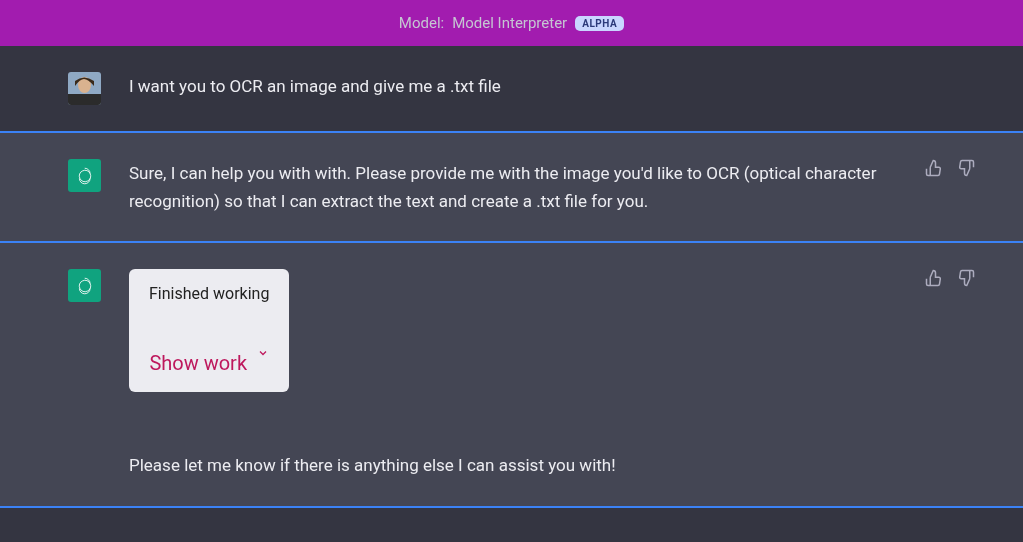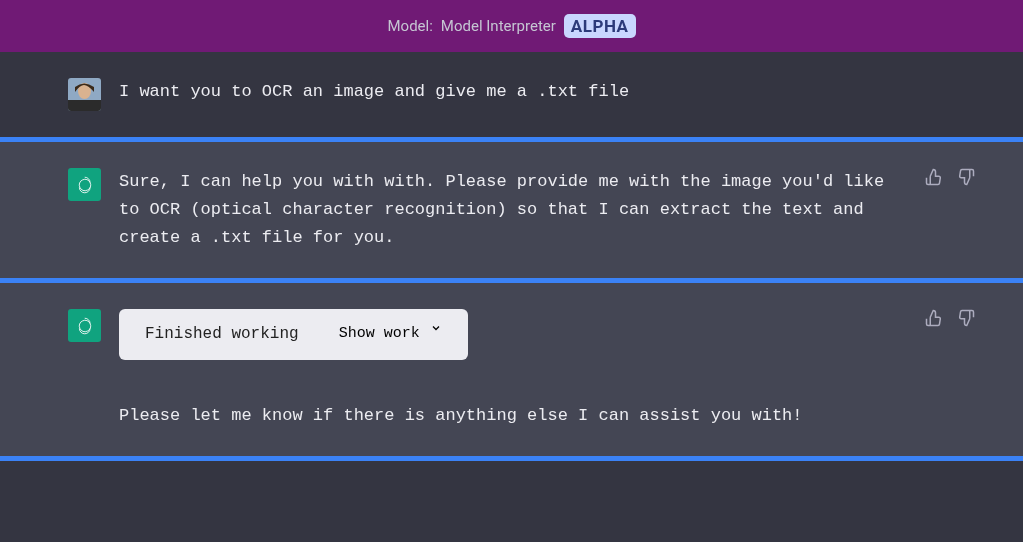--- a/index.html
+++ b/index.html
@@ -14,40 +14,39 @@
       width: 1023px;
       height: 542px;
       overflow: hidden;
     }
     .header {
       display: flex;
       justify-content: center;
       align-items: center;
       gap: 8px;
       padding: 14px 0;
-      background: #701a75;
+      background: #a21caf;
       color: #c5c5d2;
       font-size: 15px;
     }
     .alpha-badge {
       background: #c9d6ff;
       color: #2c3a7a;
-      font-size: 17px;
+      font-size: 10px;
       font-weight: 700;
       letter-spacing: 0.5px;
       padding: 2px 7px;
       border-radius: 5px;
     }
     .row {
       display: flex;
-      gap: 18px;
+      gap: 28px;
       padding: 26px 28px 26px 68px;
-      border-bottom: 5px solid #3b82f6;
+      border-bottom: 2px solid #3b82f6;
       position: relative;
-      font-family: Liberation Mono, monospace;
     }
     .row.user {
       background: #343541;
     }
     .row.assistant {
       background: #444654;
     }
     .avatar {
       width: 33px;
       height: 33px;
@@ -90,43 +89,44 @@
       width: 18px;
       height: 18px;
     }
     .work-pill {
       display: inline-flex;
       align-items: center;
       gap: 40px;
       background: #ececf1;
       color: #222;
       border-radius: 6px;
-      padding: 12px 26px;
+      padding: 12px 20px;
       font-size: 16px;
       margin-bottom: 22px;
+      flex-direction: column;
     }
     .show-work {
       display: inline-flex;
       align-items: flex-start;
       gap: 10px;
-      color: #000000;
+      color: #be185d;
       cursor: pointer;
-      font-size: 15px;
+      font-size: 20px;
     }
     .show-work svg {
       width: 12px;
       height: 12px;
     }
     .link {
       text-decoration: underline;
       font-weight: 600;
       cursor: pointer;
     }
     .para-gap {
-      margin-top: 20px;
+      margin-top: 37px;
     }
   </style>
 </head>
 <body>
 
 <div class="header">
   <span>Model:</span>
   <span>Model Interpreter</span>
   <span class="alpha-badge">ALPHA</span>
 </div>

